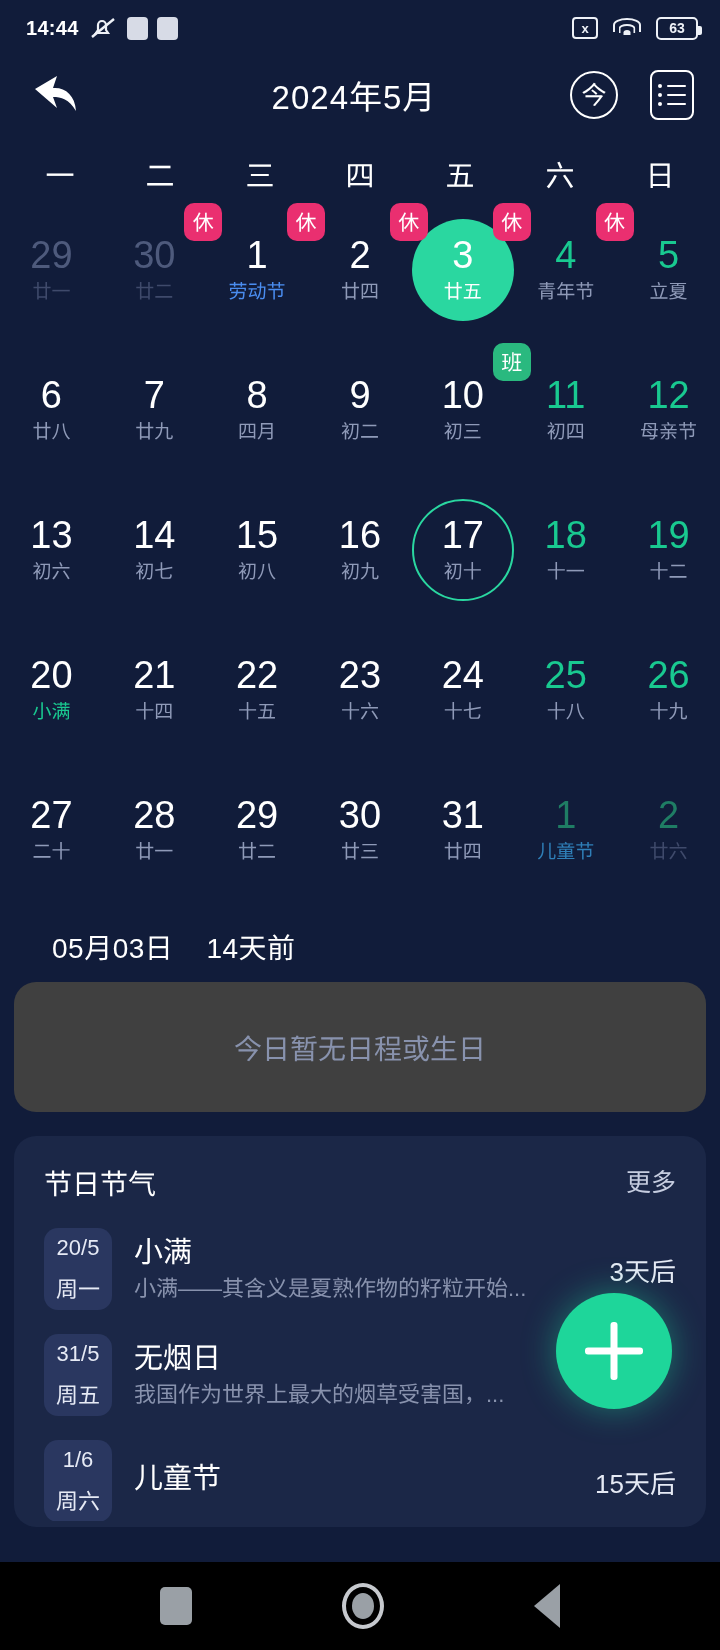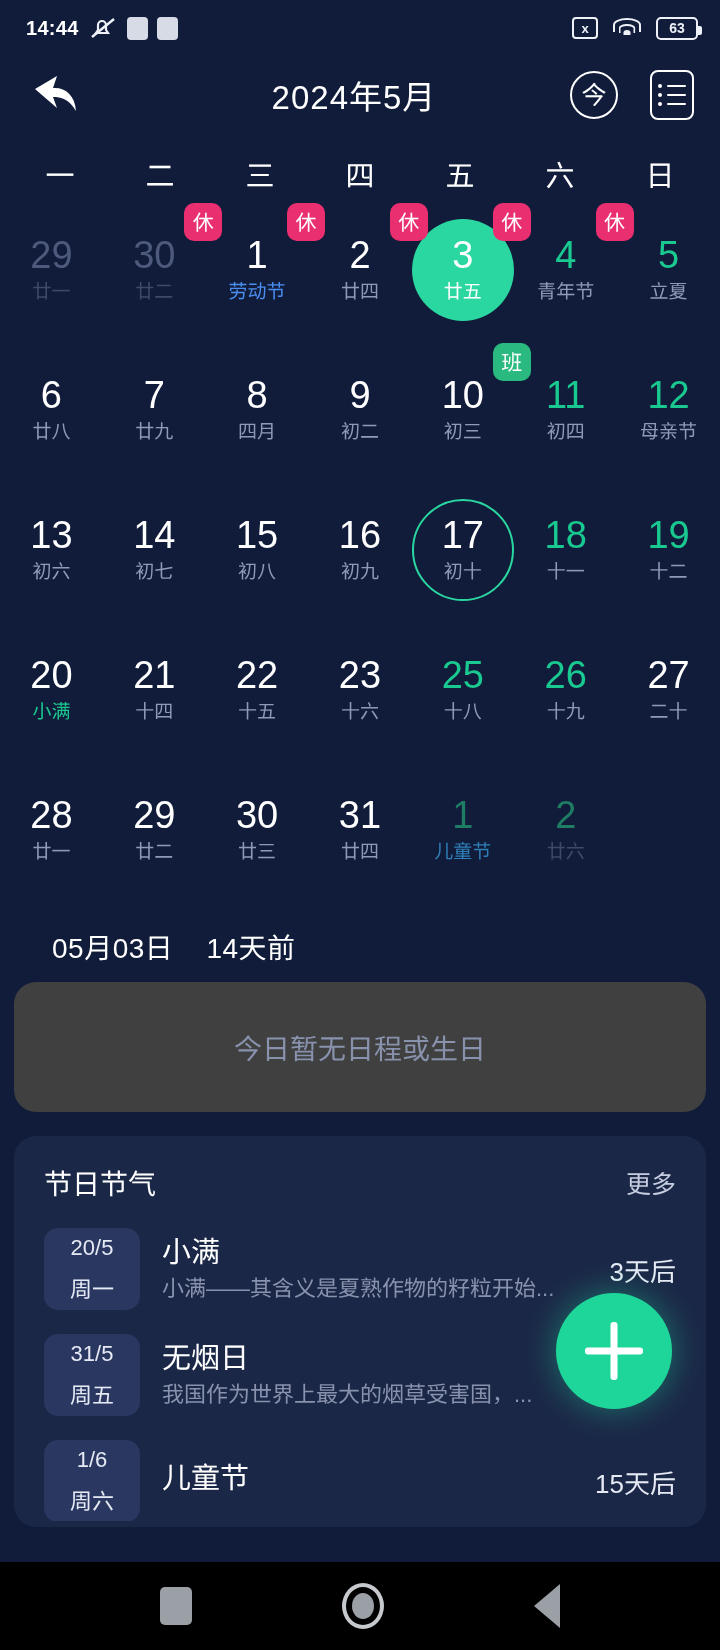--- a/index.html
+++ b/index.html
@@ -120,31 +120,31 @@
     display:flex;align-items:center;justify-content:center;
   }
   .sched-empty{ font-size:28px;color:#8892ad;font-weight:400; }
 
   
   .fest-card{
     margin:24px 14px 0; background:#1b2747; border-radius:22px;
     padding:0 0 6px; overflow:hidden;
   }
   .fest-head{
-    display:flex;align-items:center;justify-content:space-between;
+    display:flex;align-items:flex-start;justify-content:space-between;
     padding:26px 30px 14px;
   }
   .fest-title{ font-size:28px;font-weight:400;color:#ffffff; }
   .fest-more{ font-size:25px;color:#c6cde0;cursor:pointer; }
   .fest-row{
     display:flex;align-items:center;gap:22px;padding:12px 30px 12px 30px;
     cursor:pointer;position:relative;
   }
   .fest-date{
-    width:96px;min-height:82px;background:#2a3760;border-radius:14px;
+    width:68px;min-height:82px;background:#2a3760;border-radius:14px;
     display:flex;flex-direction:column;align-items:center;justify-content:center;gap:17px;
     flex:none;
   }
   .fd-d{ font-size:22px;color:#e6eaf5;line-height:1.1; }
   .fd-w{ font-size:22px;color:#e6eaf5;line-height:1.1; }
   .fest-body{ flex:1; min-width:0; }
   .fest-name{ font-size:29px;color:#ffffff;line-height:1.25; }
   .fest-desc{
     font-size:22px;color:#8892ad;margin-top:5px;line-height:1.3;
     white-space:nowrap;overflow:hidden;text-overflow:ellipsis;max-width:420px;
@@ -398,20 +398,26 @@
         <div class="d-num">22</div>
         <div class="d-sub">十五</div>
       </div>
     </div>
     <div class="cell c-white">
       <div class="circle-wrap">
         <div class="d-num">23</div>
         <div class="d-sub">十六</div>
       </div>
     </div>
+    <div class="cell c-white">
+      <div class="circle-wrap">
+        <div class="d-num">24</div>
+        <div class="d-sub">十七</div>
+      </div>
+    </div>
     <div class="cell c-green">
       <div class="circle-wrap">
         <div class="d-num">25</div>
         <div class="d-sub">十八</div>
       </div>
     </div>
     <div class="cell c-green">
       <div class="circle-wrap">
         <div class="d-num">26</div>
         <div class="d-sub">十九</div>

